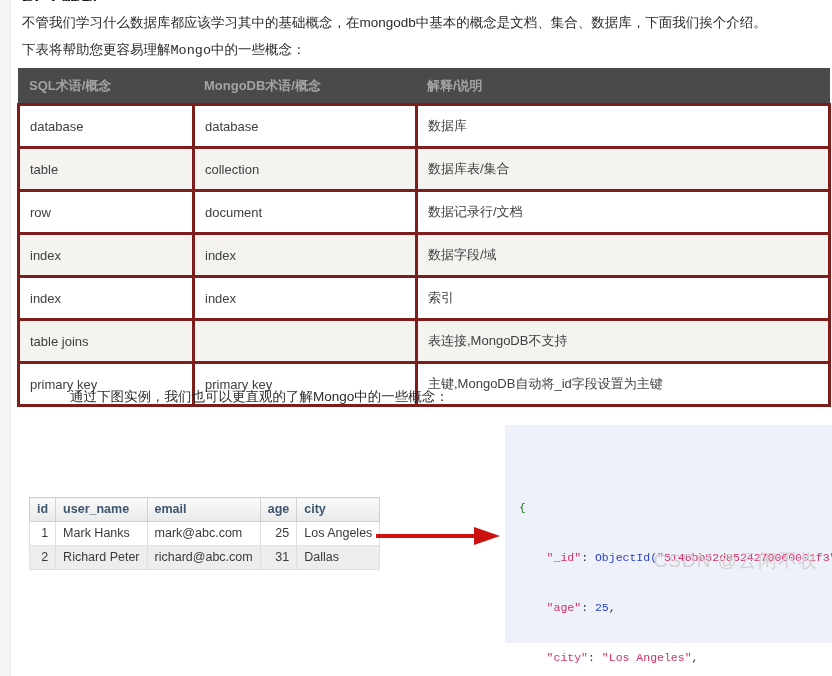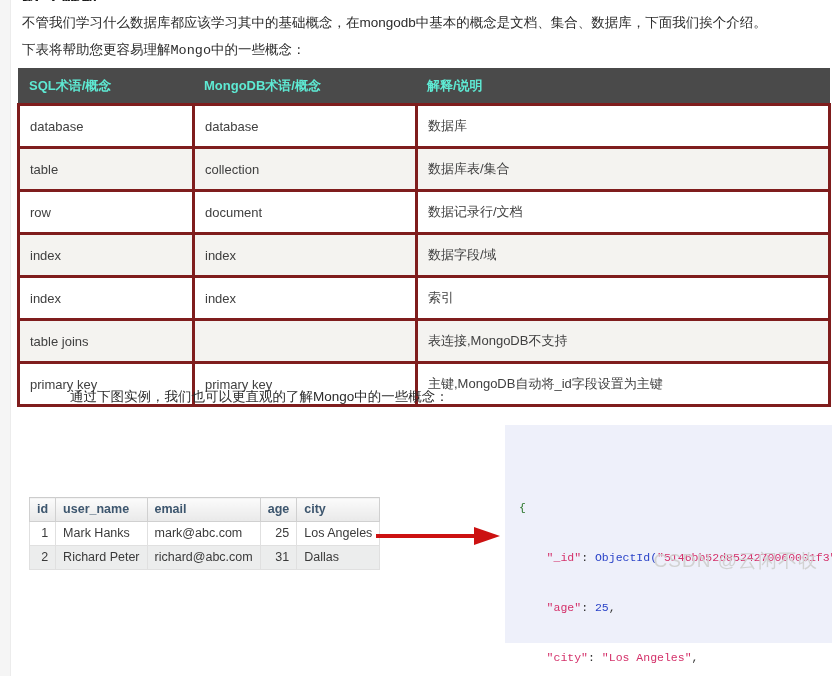--- a/index.html
+++ b/index.html
@@ -65,21 +65,21 @@
     position: absolute;
     left: 5px;
     top: 68px;
     width: 814px;
     border-collapse: collapse;
     table-layout: fixed;
     font-size: 13px;
   }
   .concepts-table th {
     background: #4a4a4a;
-    color: #5eead4;
+    color: #a3a3a3;
     font-weight: bold;
     text-align: left;
     padding: 8px 10px;
     height: 15px;
     font-size: 13px;
     border: 1px solid #4a4a4a;
   }
   .concepts-table td {
     padding: 10px 10px;
     height: 20px;

